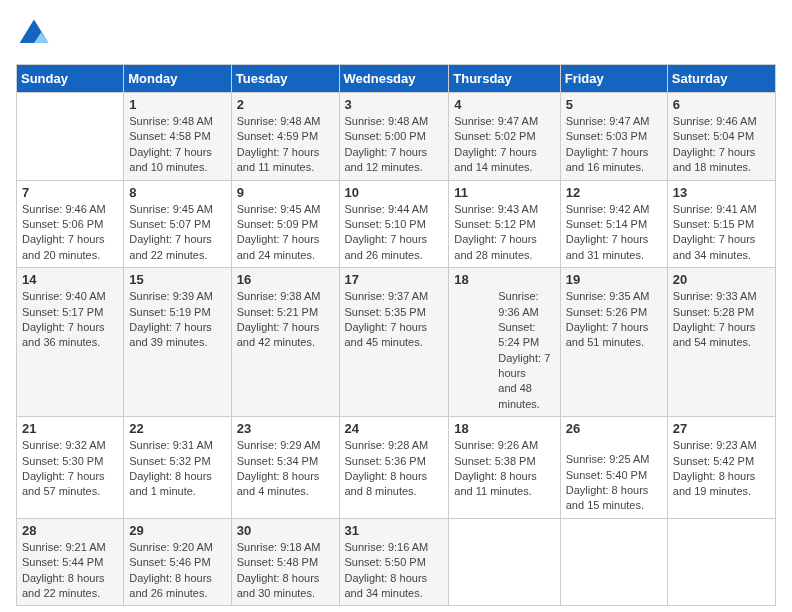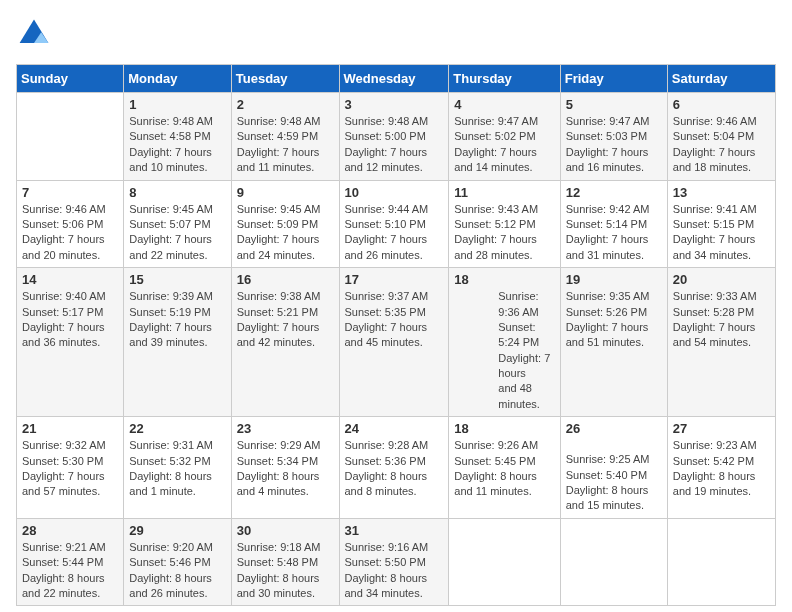--- a/index.html
+++ b/index.html
@@ -301,21 +301,21 @@
         <td>
           <span class="day-num">24</span>
           <div class="day-info" style="white-space: pre-line;">Sunrise: 9:28 AM
 Sunset: 5:36 PM
 Daylight: 8 hours
 and 8 minutes.</div>
         </td>
         <td>
           <span class="day-num">18</span>
           <div class="day-info" style="white-space: pre-line;">Sunrise: 9:26 AM
-Sunset: 5:45 PM
+Sunset: 5:38 PM
 Daylight: 8 hours
 and 11 minutes.</div>
         </td>
         <td>
           <span class="day-num">26</span>
           <div class="day-info" style="white-space: pre-line; margin-top: 16px;">Sunrise: 9:25 AM
 Sunset: 5:40 PM
 Daylight: 8 hours
 and 15 minutes.</div>
         </td>

